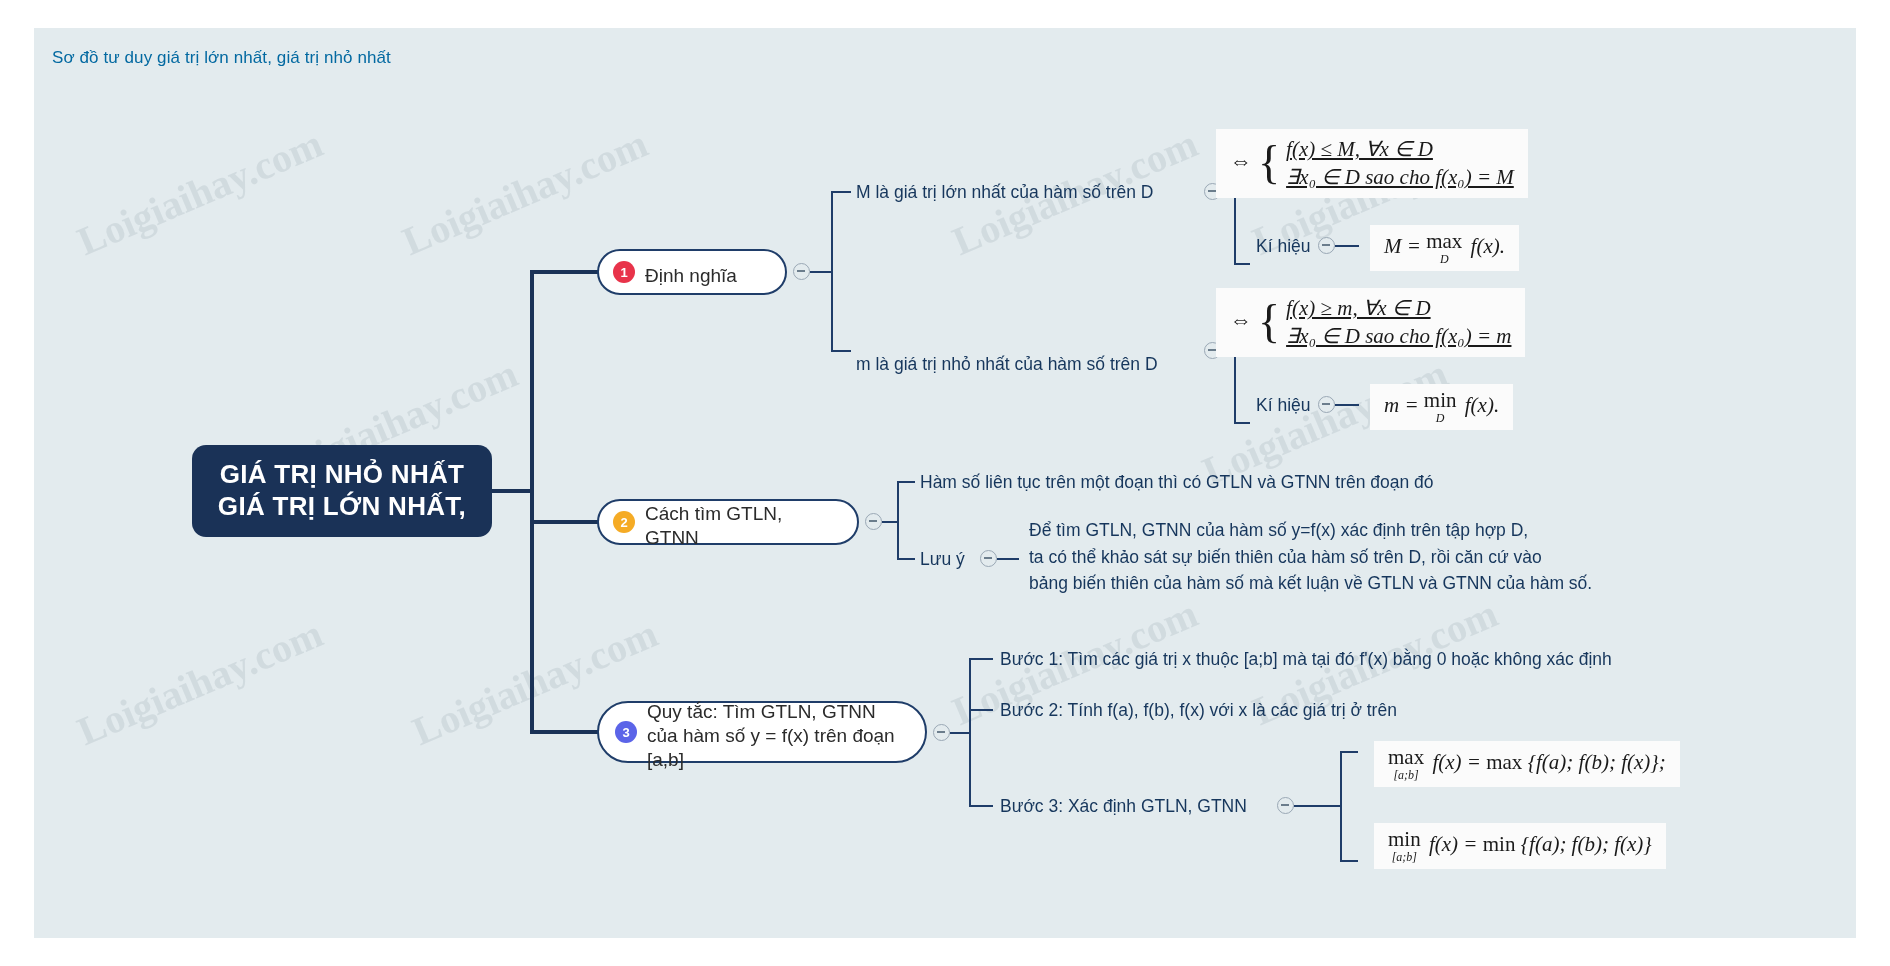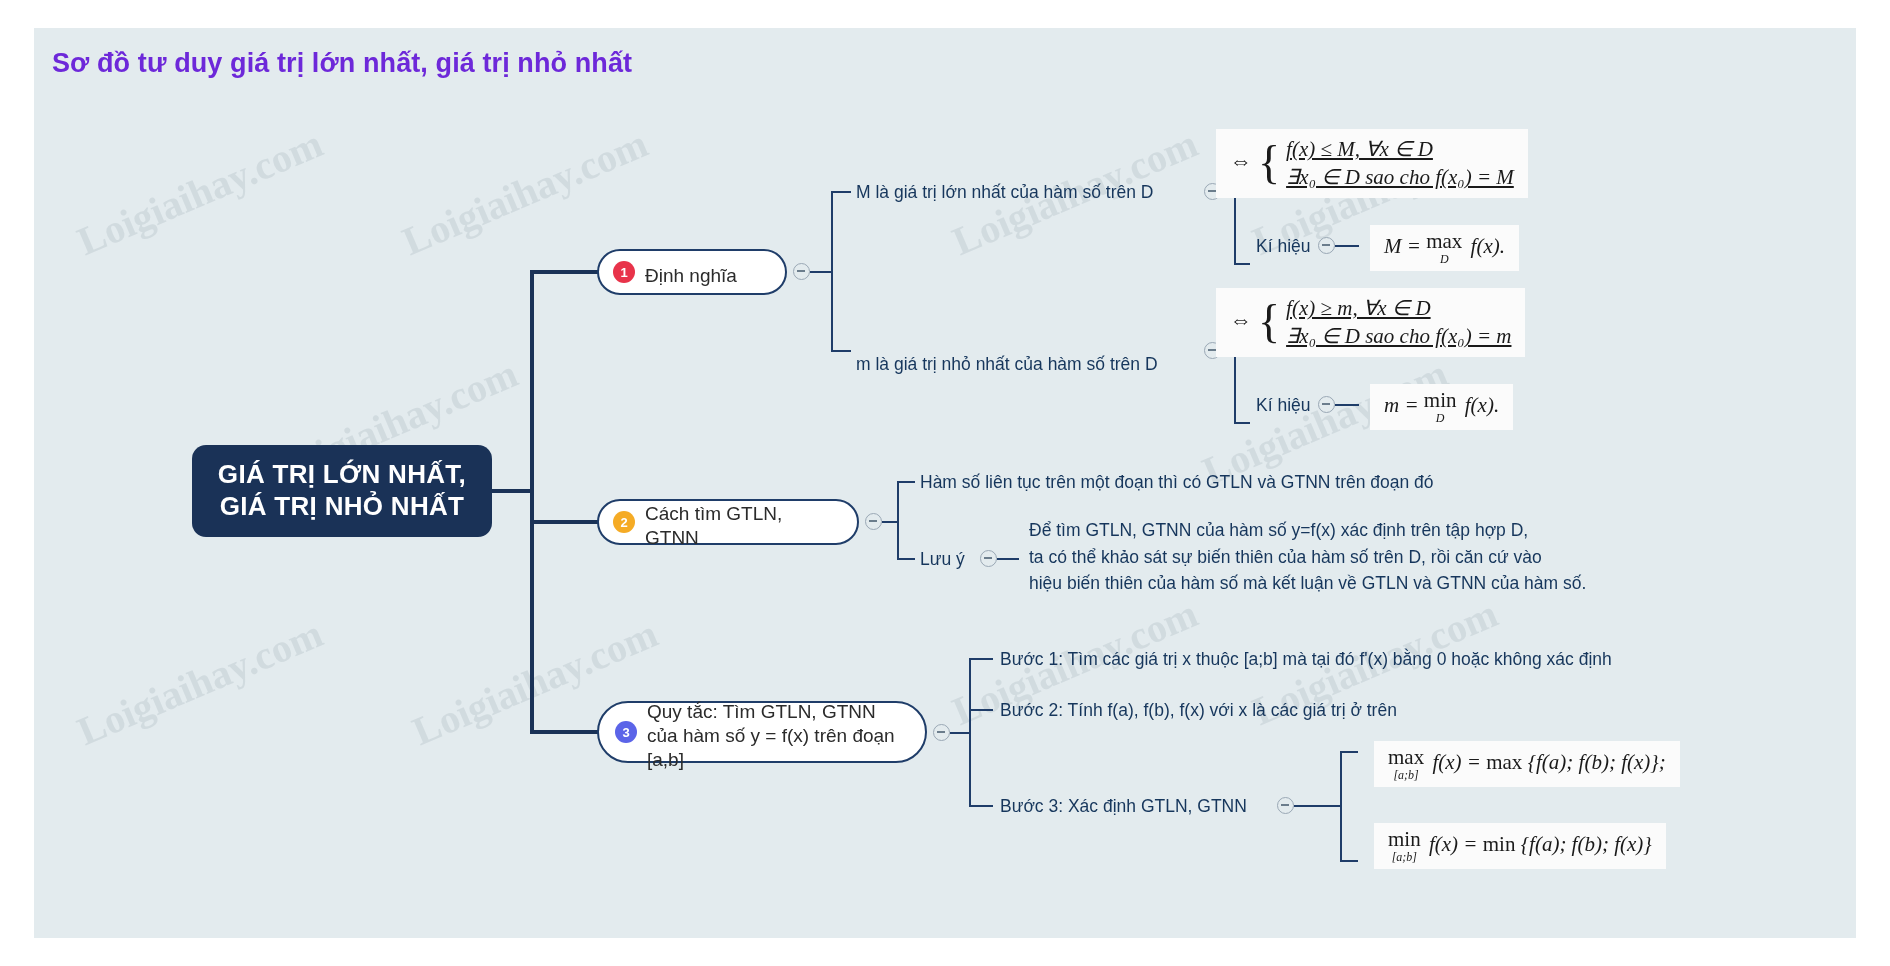--- a/index.html
+++ b/index.html
@@ -19,25 +19,24 @@
     position: relative;
     width: 100%; height: 100%;
     background: #e3ebee;
     overflow: hidden;
   }
 
   
   #title {
     position: absolute;
     left: 18px; top: 20px;
-    font-size: 27px;
-    color: #6d28d9;
+    font-size: 17px;
+    color: #0369a1;
     letter-spacing: .1px;
     white-space: nowrap;
-    font-weight: bold;
   }
 
   
   .wm {
     position: absolute;
     font-family: "Liberation Serif", serif;
     font-weight: bold;
     color: rgba(120,135,150,0.16);
     transform: rotate(-23deg);
     transform-origin: left bottom;
@@ -177,22 +176,22 @@
   <div class="wm" style="left:250px; top:420px; font-size:40px;">Loigiaihay.com</div>
   <div class="wm" style="left:1180px; top:420px; font-size:40px;">Loigiaihay.com</div>
   <div class="wm" style="left:55px; top:680px; font-size:40px;">Loigiaihay.com</div>
   <div class="wm" style="left:390px; top:680px; font-size:40px;">Loigiaihay.com</div>
   <div class="wm" style="left:930px; top:660px; font-size:40px;">Loigiaihay.com</div>
   <div class="wm" style="left:1230px; top:660px; font-size:40px;">Loigiaihay.com</div>
 
   <div id="title">Sơ đồ tư duy giá trị lớn nhất, giá trị nhỏ nhất</div>
 
   <div id="central">
+    <div>GIÁ TRỊ NHỎ NHẤT</div>
     <div>GIÁ TRỊ LỚN NHẤT,</div>
-    <div>GIÁ TRỊ NHỎ NHẤT</div>
   </div>
 
   <div class="ln trunk h" style="left:458px; top:461px; width:40px;"></div>
 
   <div class="ln trunk v" style="left:496px; top:244px; height:462px;"></div>
 
   <div class="ln trunk h" style="left:496px; top:242px; width:70px;"></div>
 
   <div class="ln trunk h" style="left:496px; top:492px; width:70px;"></div>
 
@@ -278,21 +277,21 @@
   <div class="ln h" style="left:863px; top:453px; width:18px;"></div>
   <div class="ln h" style="left:863px; top:530px; width:18px;"></div>
 
   <div class="leaf" style="left:886px; top:442px;">Hàm số liên tục trên một đoạn thì có GTLN và GTNN trên đoạn đó</div>
 
   <div class="leaf" style="left:886px; top:519px;">Lưu ý</div>
   <div class="knob" style="left:946px; top:522px;"></div>
   <div class="ln h" style="left:963px; top:530px; width:22px;"></div>
   <div class="leaf multi" style="left:995px; top:489px; line-height:1.52;">Để tìm GTLN, GTNN của hàm số y=f(x) xác định trên tập hợp D,
 ta có thể khảo sát sự biến thiên của hàm số trên D, rồi căn cứ vào
-hiệu biến thiên của hàm số mà kết luận về GTLN và GTNN của hàm số.</div>
+bảng biến thiên của hàm số mà kết luận về GTLN và GTNN của hàm số.</div>
 
   <div class="pill" id="node3">
     <span class="badge" style="background:#5b64e8;">3</span>
     <span class="pill-label">Quy tắc: Tìm GTLN, GTNN
 của hàm số y = f(x) trên đoạn [a,b]</span>
   </div>
   <div class="knob" style="left:899px; top:696px;"></div>
 
   <div class="ln h" style="left:916px; top:704px; width:20px;"></div>
   <div class="ln v" style="left:935px; top:631px; height:147px;"></div>

